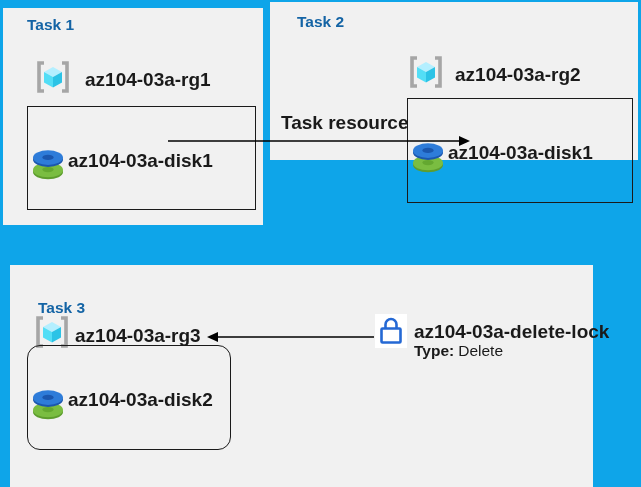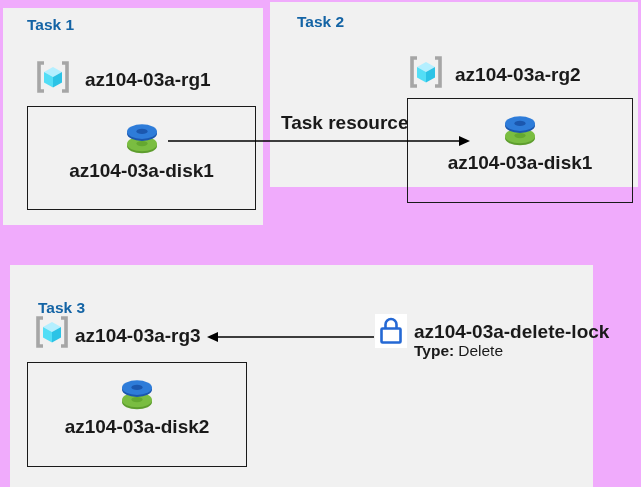--- a/index.html
+++ b/index.html
@@ -5,29 +5,29 @@
   html, body {
     margin: 0;
     padding: 0;
     background: #ffffff;
     font-family: "Liberation Sans", sans-serif;
   }
   #canvas {
     position: relative;
     width: 641px;
     height: 487px;
-    background: #f0abfc;
+    background: #0ea5e9;
     overflow: hidden;
   }
   .panel {
     position: absolute;
     background: #f1f1f1;
   }
   #task1-panel { left: 3px;   top: 8px;   width: 260px; height: 217px; }
-  #task2-panel { left: 270px; top: 2px;   width: 368px; height: 185px; }
+  #task2-panel { left: 270px; top: 2px;   width: 368px; height: 158px; }
   #task3-panel { left: 10px;  top: 265px; width: 583px; height: 222px; }
 
   .task-title {
     position: absolute;
     color: #1464a5;
     font-size: 15.5px;
     font-weight: 700;
     white-space: nowrap;
     line-height: 18px;
   }
@@ -38,21 +38,20 @@
     font-weight: 700;
     white-space: nowrap;
     line-height: 18px;
   }
   .rg-label { position: absolute; }
   .inner-box {
     position: absolute;
     border: 1.5px solid #1a1a1a;
     box-sizing: border-box;
     display: flex;
-    flex-direction: column;
     align-items: center;
   }
   .disk-icon { width: 40px; height: 37px; margin-top: 13px; }
   .disk-label { margin-top: 5px; }
   .move-label { position: absolute; left: 281px; top: 114px; }
   #arrow-layer {
     position: absolute;
     left: 0; top: 0;
     width: 641px; height: 487px;
     pointer-events: none;
@@ -137,21 +136,21 @@
       <div class="disk-label">az104-03a-disk1</div>
     </div>
   </div>
 
   <div class="panel" id="task3-panel">
     <div class="task-title" style="left:28px; top:12px;margin-top:22px;">Task 3</div>
     <svg class="rg-icon" style="left:22px; top:49px;" viewBox="0 0 40 36">
         <use href="#def-rg-icon"></use>
       </svg>
     <div class="rg-label" style="left:65px; top:62px;">az104-03a-rg3</div>
-    <div class="inner-box" style="left:17px; top:97px; width:220px; height:105px;">
+    <div class="inner-box" style="left:17px; top:80px; width:204px; height:105px;border-radius:13px;">
       <svg class="disk-icon" viewBox="0 0 40 37">
           <use href="#def-disk-icon"></use>
         </svg>
       <div class="disk-label">az104-03a-disk2</div>
     </div>
 
     <div class="lock-badge">
       <svg width="32" height="34" viewBox="0 0 32 34">
           <use href="#def-lock-icon"></use>
         </svg>

